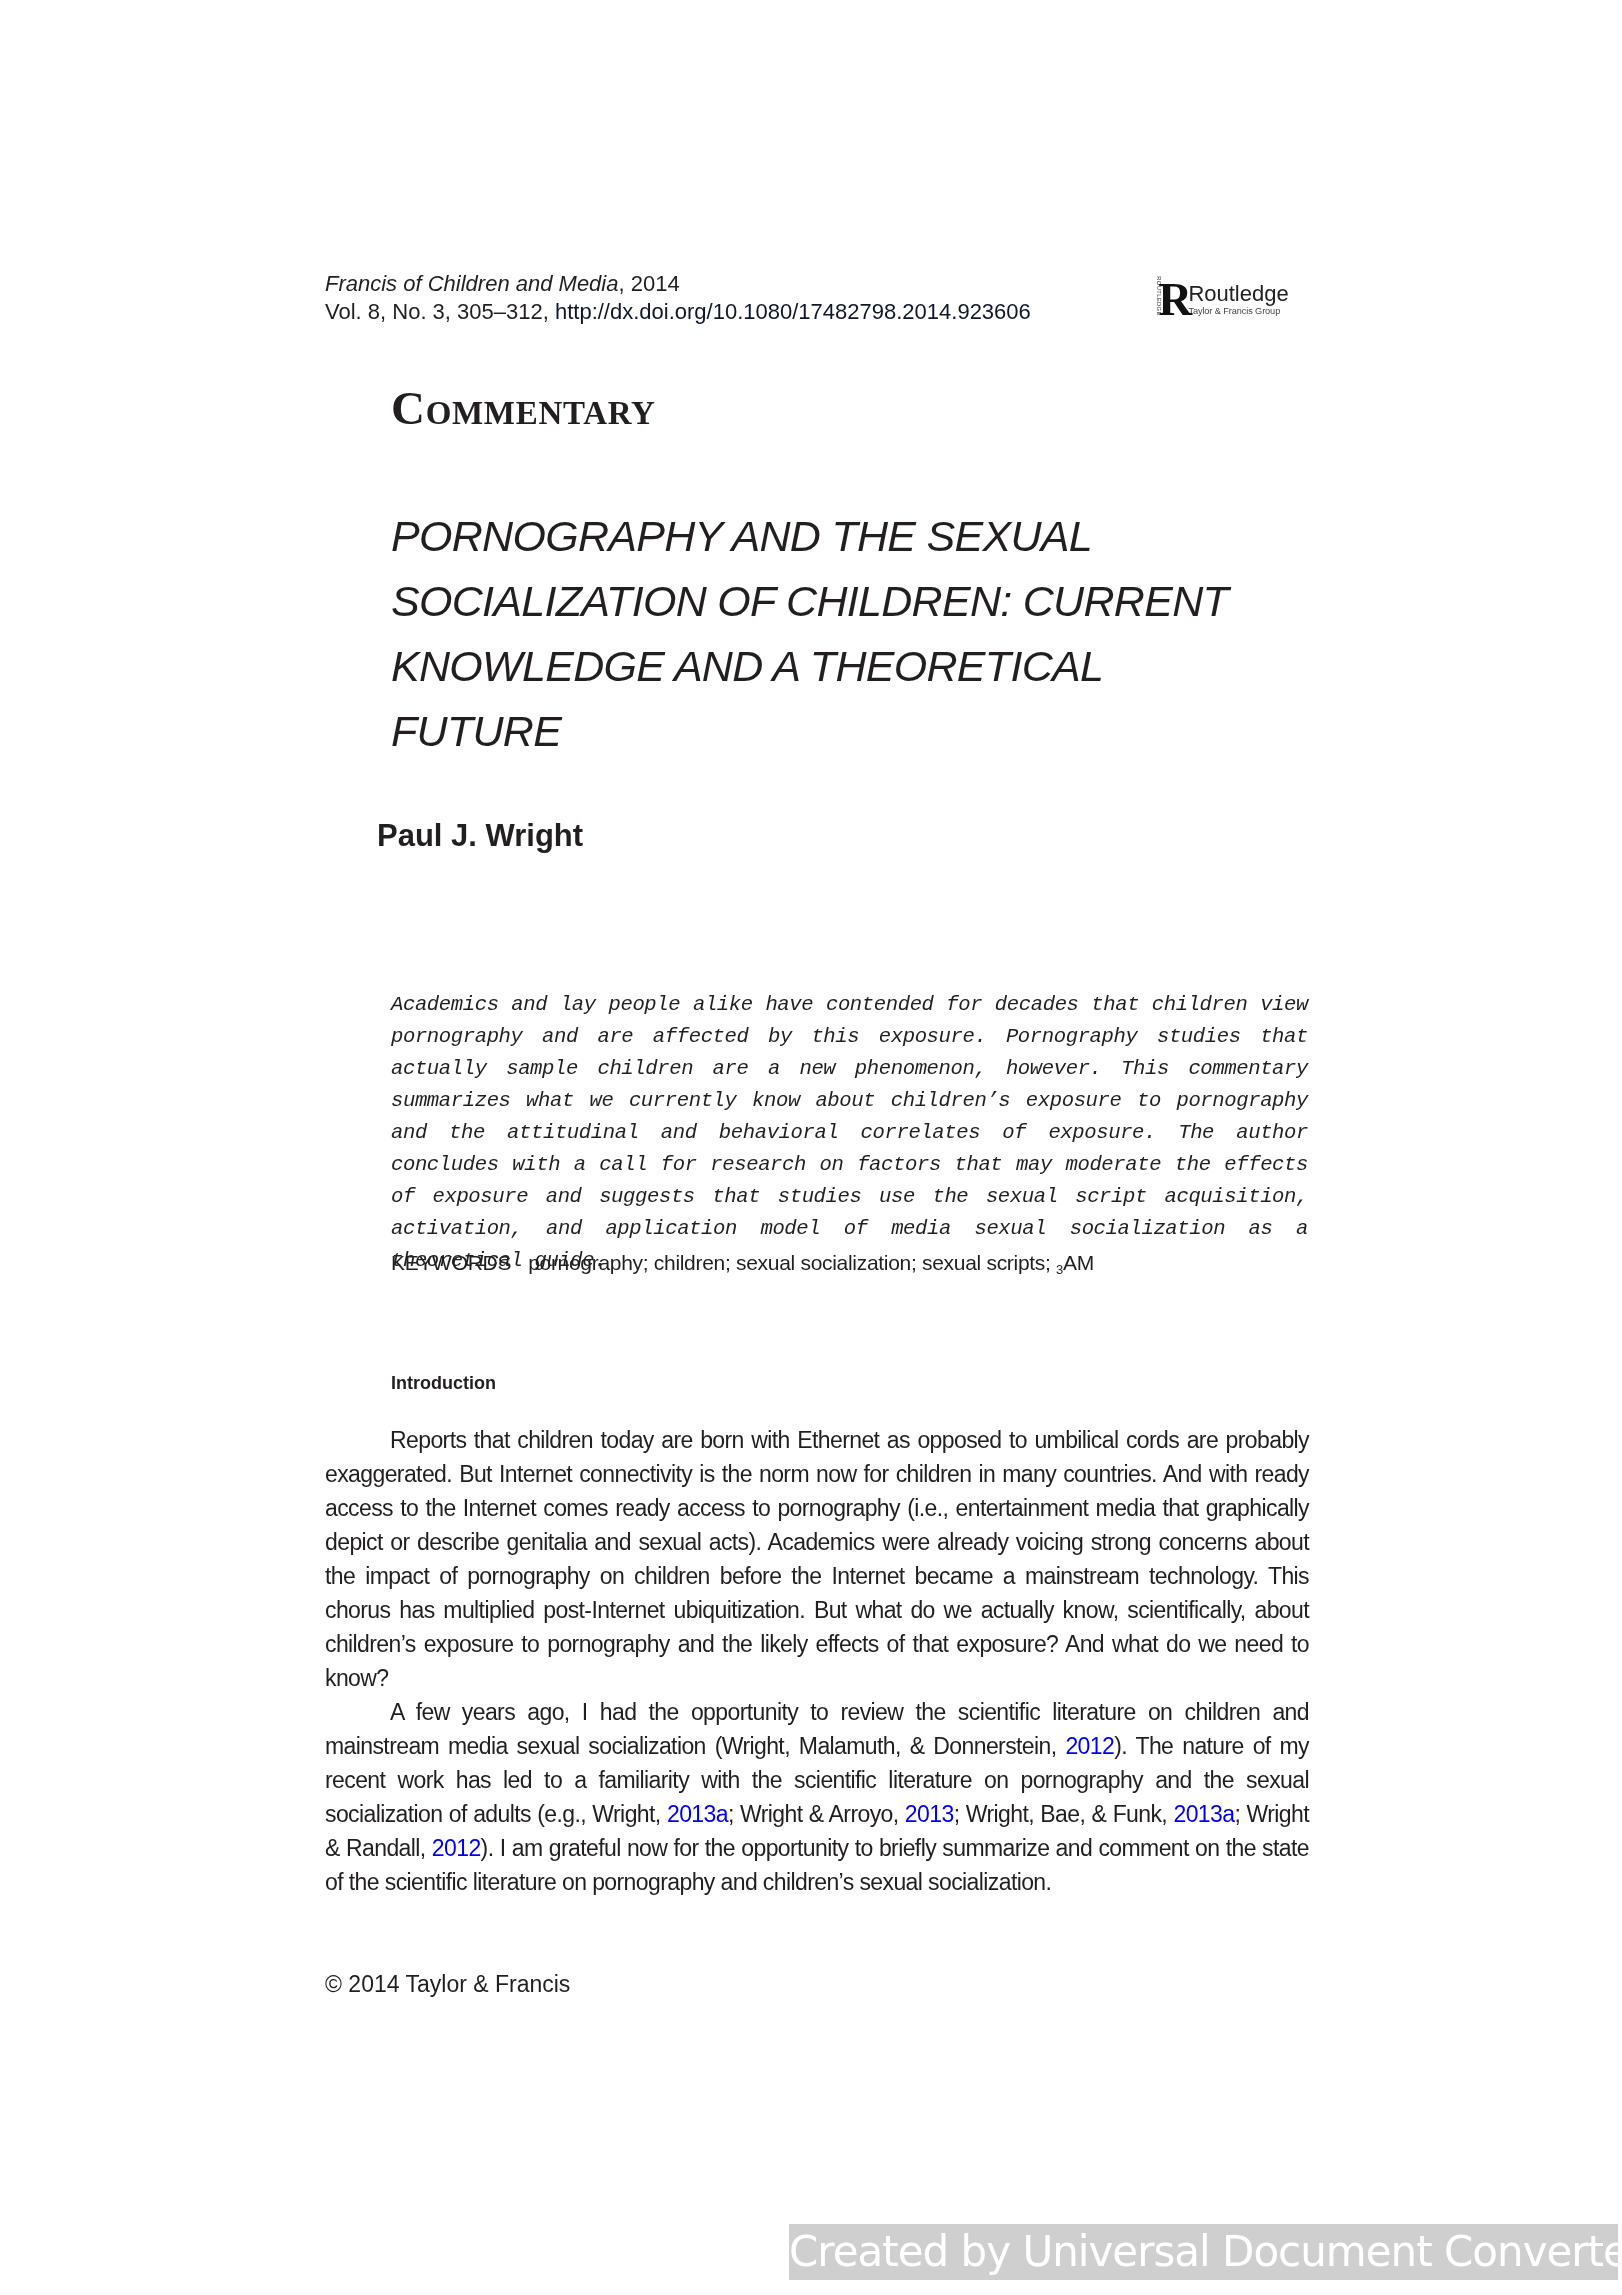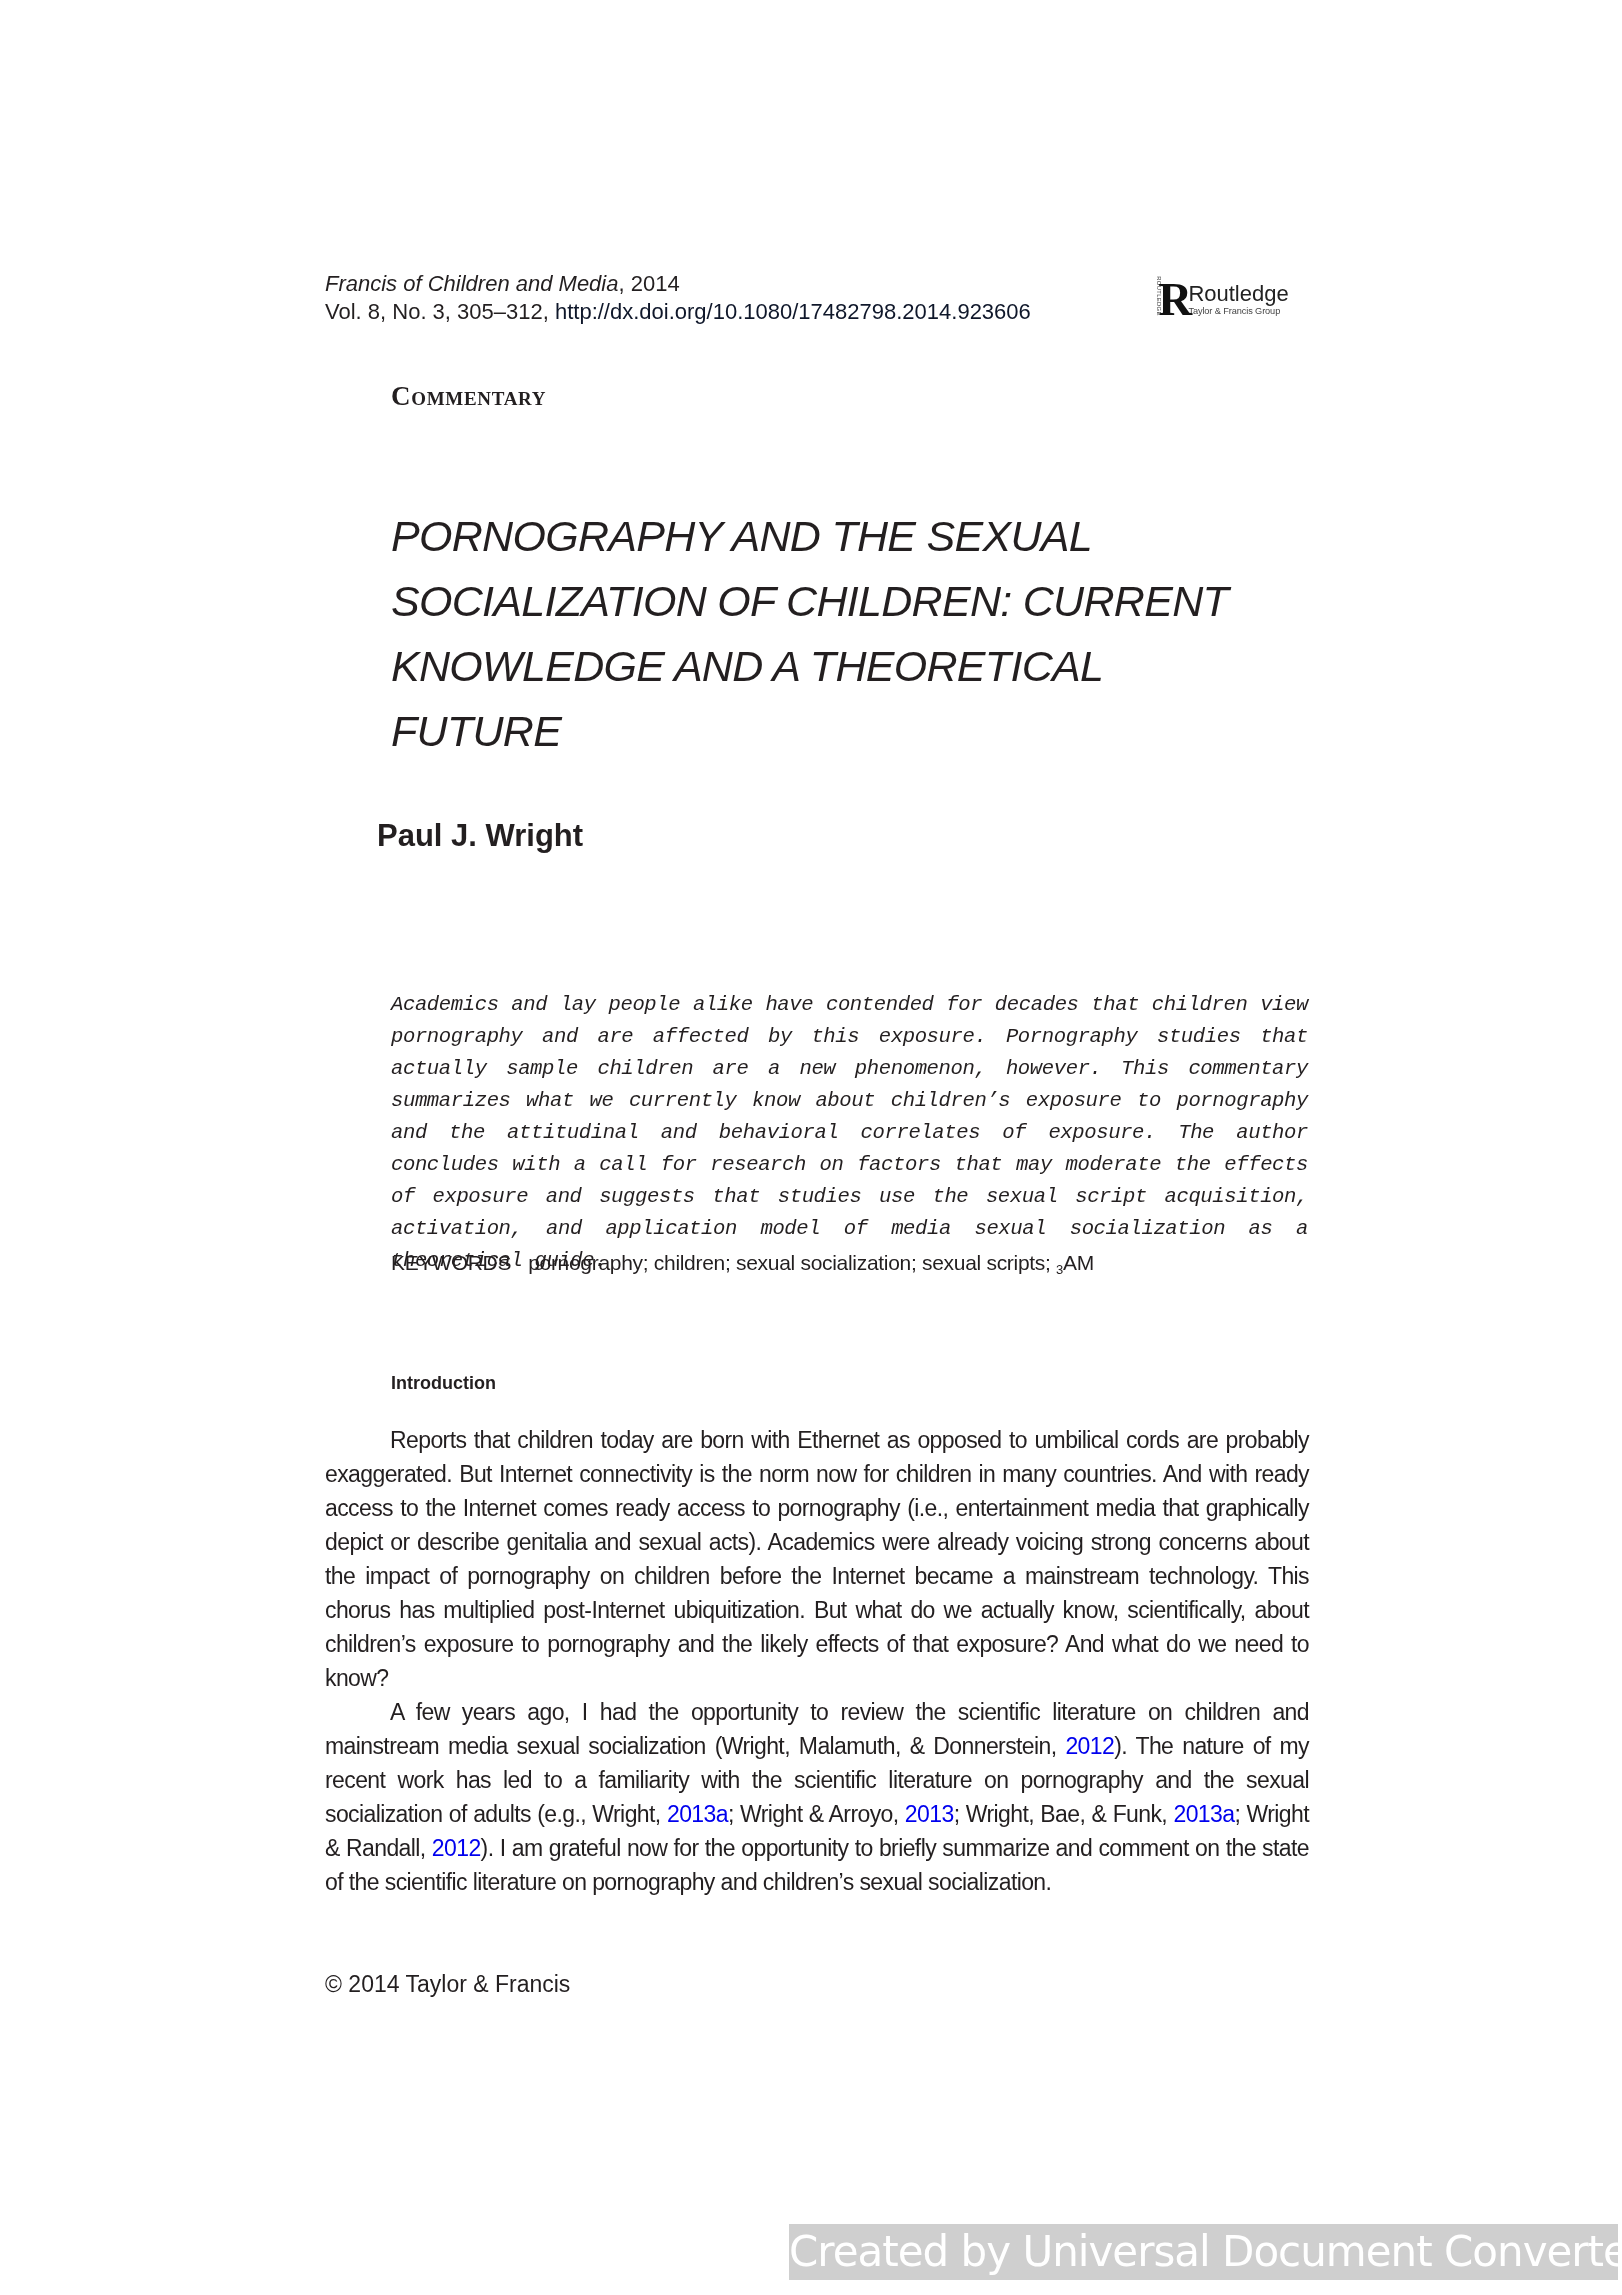--- a/index.html
+++ b/index.html
@@ -11,21 +11,21 @@
   .journal a { color:#0f172a; text-decoration:none; }
   .logo { left:1153px; top:274px; width:170px; height:50px; display:flex; align-items:center; }
   .logo .mark { width:27.5px; height:47px; position:relative; margin-right:7.9px; }
   .logo .mark .r { position:absolute; left:5.2px; top:0; font-family:"Liberation Serif", serif;
                    font-weight:bold; font-size:47px; line-height:47px; color:#111; }
   .logo .mark .vt { position:absolute; left:-14.4px; top:17px; font-size:5.9px; transform:rotate(90deg);
                     color:#333; letter-spacing:0.3px; }
   .logo .words .big { font-size:22px; line-height:23.6px; color:#222; }
   .logo .words .small { font-size:9.2px; line-height:10.5px; color:#444; letter-spacing:-0.1px; }
   .section-label { left:391px; top:381px; font-family:"Liberation Serif", serif; font-weight:bold;
-                   font-size:27px; font-variant:small-caps; letter-spacing:0.7px; color:#231f20; }
+                   font-size:47px; font-variant:small-caps; letter-spacing:0.7px; color:#231f20; }
   .title { left:391px; top:504px; width:929px; font-size:43px; line-height:65px; color:#231f20;
            letter-spacing:-0.7px; font-weight:normal; }
   .author { left:377px; top:818px; font-size:31px; font-weight:bold; color:#231f20; }
   .abstract { left:391px; top:989px; width:917px; font-size:20.6px; line-height:32px;
               font-style:italic; text-align:justify; color:#231f20; letter-spacing:-0.4px;font-family:Liberation Mono, monospace; }
   .keywords { left:391px; top:1251px; font-size:21px; color:#231f20; letter-spacing:-0.3px; }
   .keywords .kw-label { margin-right:17px; }
   .keywords sub { font-size:13px; vertical-align:-3.9px; }
   .heading { left:391px; top:1373px; font-size:18px; font-weight:bold; color:#231f20; }
   .body { left:325px; top:1423px; width:984px; font-size:23px; line-height:34px;

